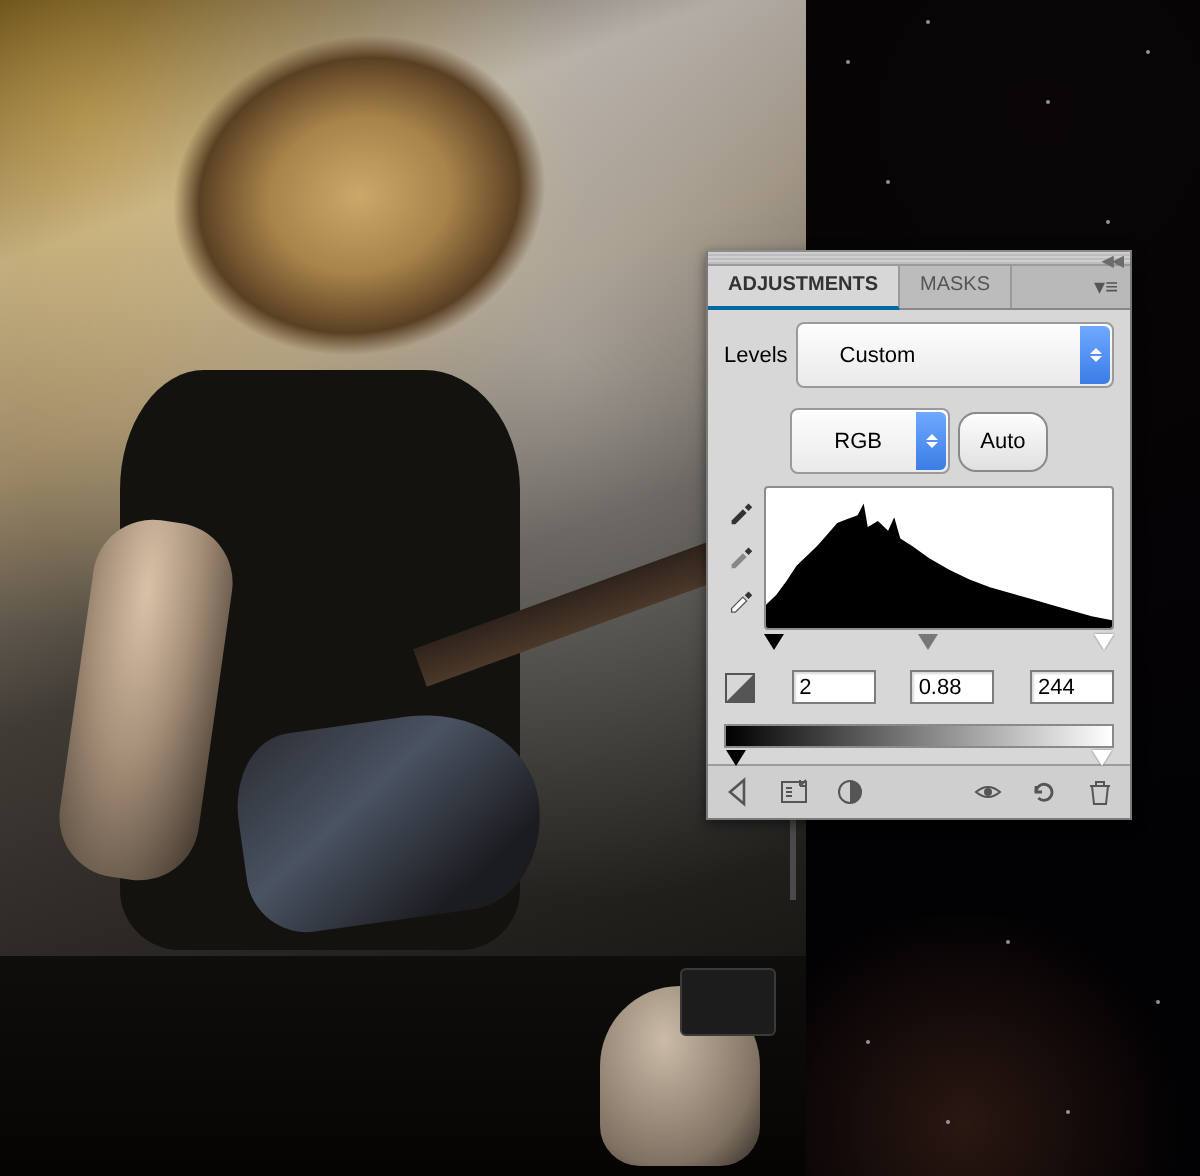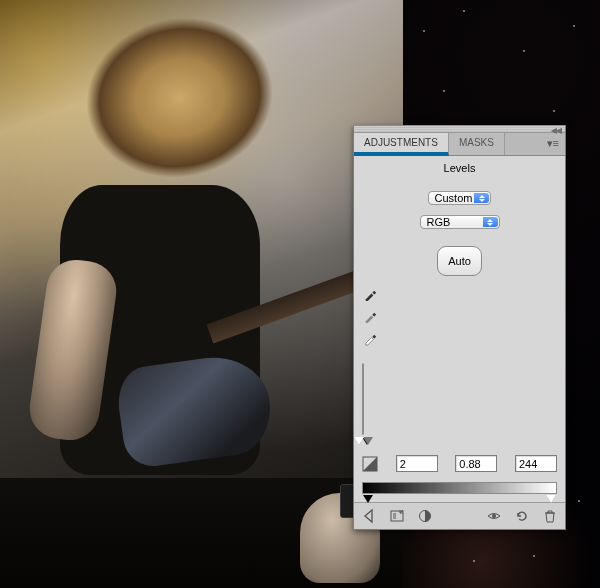--- a/index.html
+++ b/index.html
@@ -19,27 +19,27 @@
   .phone { position:absolute; left:340px; bottom:70px; width:48px; height:34px; background:#1c1c1c; border:1px solid #3a3a3a; border-radius:3px; }
   .space-right { position:absolute; left:403px; top:0; width:197px; height:588px; background: radial-gradient(circle at 60% 10%, #0a0608, #020103 70%); }
   .star { position:absolute; width:2px; height:2px; background:#cfcfd8; border-radius:50%; opacity:.7; }
   .nebula { position:absolute; left:0; bottom:0; width:197px; height:130px; background: radial-gradient(circle at 40% 80%, rgba(160,90,60,0.25), rgba(0,0,0,0) 70%); }
 
   .panel { position:absolute; left:353px; top:125px; width:213px; background:#d7d7d7; border:1px solid #7a7a7a; border-top-color:#8c8c8c; box-shadow: 0 2px 6px rgba(0,0,0,0.5); }
   .panel-grip { height:7px; background: repeating-linear-gradient(#cfcfcf,#cfcfcf 1px,#bdbdbd 1px,#bdbdbd 2px); border-bottom:1px solid #9a9a9a; position:relative;}
   .panel-grip .arrows { position:absolute; right:4px; top:0; font-size:8px; color:#6c6c6c; letter-spacing:-1px;}
   .tabs { display:flex; background:#b9b9b9; border-bottom:1px solid #888; }
   .tab { padding:4px 10px; font-size:10px; color:#333; border-right:1px solid #9a9a9a; cursor:pointer; }
-  .tab.active { background:#d7d7d7; border-bottom:4px solid #0369a1; margin-bottom:-1px; font-weight:normal; }
+  .tab.active { background:#d7d7d7; border-bottom:2px solid #0369a1; margin-bottom:-1px; font-weight:bold; }
   .tab.inactive { background:#bcbcbc; color:#555;}
   .tab-menu { margin-left:auto; padding:4px 6px; color:#555; cursor:pointer;}
   .panel-body { padding:6px 8px 8px; }
-  .row { display:flex; align-items:center; margin-bottom:6px; gap:17px;flex-direction:column; }
+  .row { display:flex; align-items:center; margin-bottom:6px; gap:4px; }
   .label { font-size:11px; color:#000; }
-  .select { position:relative; height:14px; background: linear-gradient(#fdfdfd,#eaeaea); border:1px solid #9a9a9a; border-radius:4px; display:flex; align-items:center; padding:0 18px 0 6px; font-size:11px; box-shadow: inset 0 1px 0 #fff; cursor:pointer; flex:1; }
+  .select { position:relative; height:33px; background: linear-gradient(#fdfdfd,#eaeaea); border:1px solid #9a9a9a; border-radius:4px; display:flex; align-items:center; padding:0 18px 0 21px; font-size:11px; box-shadow: inset 0 1px 0 #fff; cursor:pointer; flex:1; }
   .select.small { flex:none; width:80px; }
   .select .caret { position:absolute; right:1px; top:1px; bottom:1px; width:15px; background: linear-gradient(#6fa9ff,#3b7de6); border-radius:0 3px 3px 0; display:flex; flex-direction:column; align-items:center; justify-content:center; }
   .select .caret::before, .select .caret::after { content:""; border-left:3px solid transparent; border-right:3px solid transparent; }
   .select .caret::before { border-bottom:3px solid #fff; margin-bottom:1px;}
   .select .caret::after { border-top:3px solid #fff;}
   .btn { height:30px; padding:0 10px; background: linear-gradient(#fdfdfd,#e0e0e0); border:1px solid #8a8a8a; border-radius:9px; font-size:11px; display:flex; align-items:center; cursor:pointer; box-shadow: inset 0 1px 0 #fff; }
   .eyedroppers { display:flex; flex-direction:column; gap:6px; padding-top:4px;}
   .eyedropper { width:16px; height:16px; display:flex; align-items:center; justify-content:center; cursor:pointer; }
   .eyedropper svg { width:15px; height:15px; }
   .histogram { background:#fff; border:1px solid #8d8d8d; border-radius:2px; height:72px; position:relative; overflow:hidden; }

